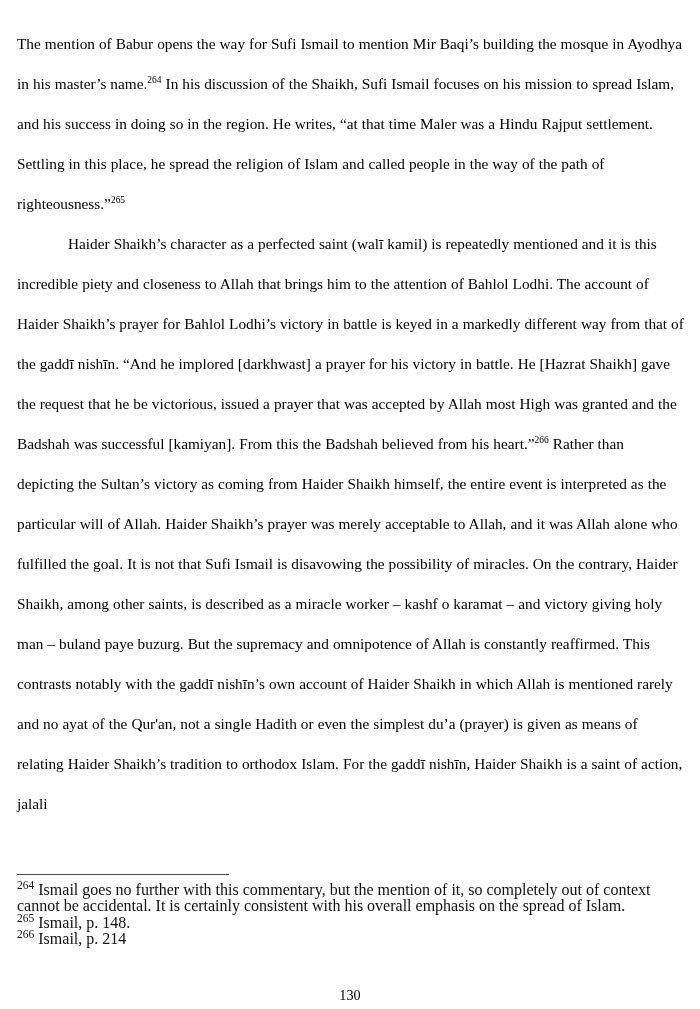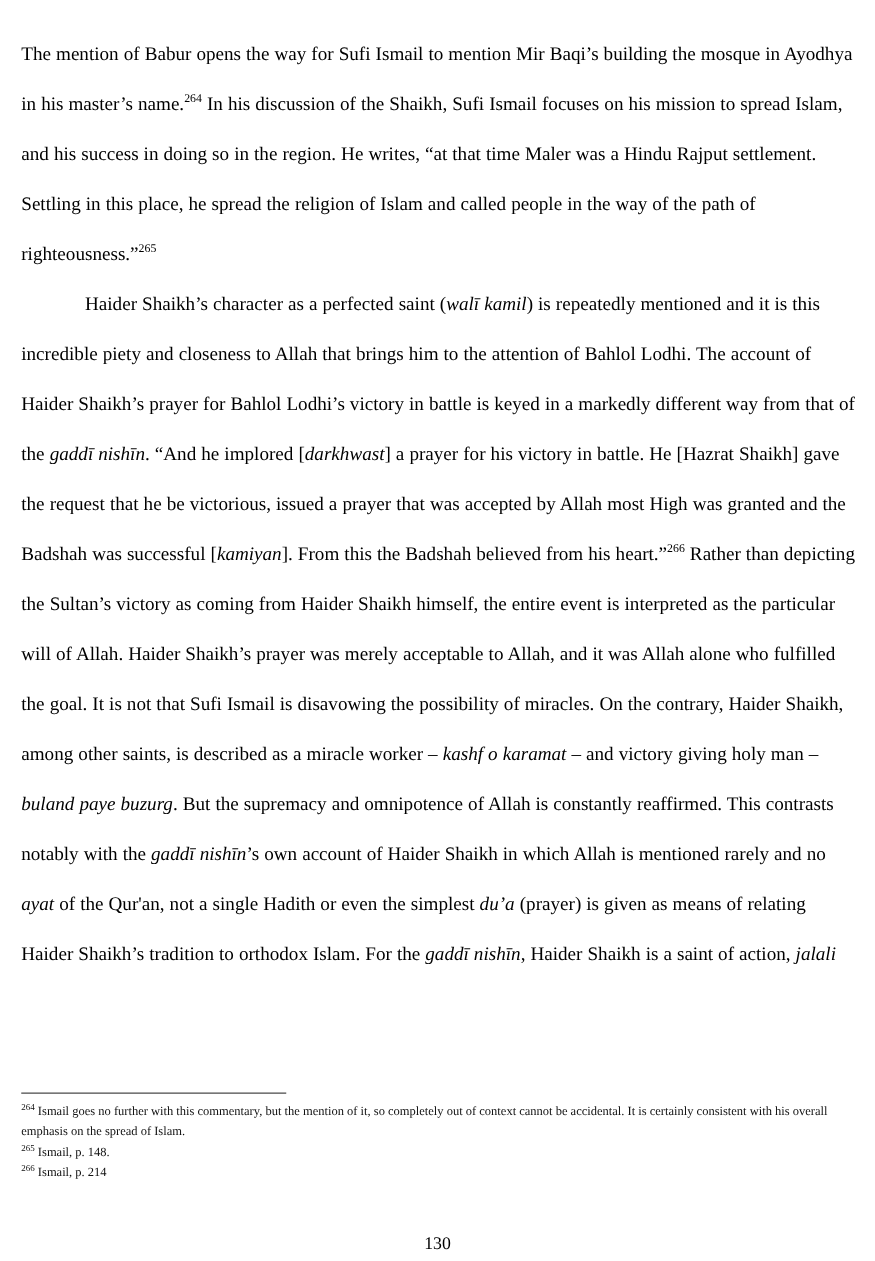--- a/index.html
+++ b/index.html
@@ -40,21 +40,20 @@
   .para {
     margin: 0;
     padding: 0;
   }
 
   .para.indent {
     text-indent: 51px;
   }
 
   .it {
-    font-style: italic;
   }
 
   sup {
     font-size: 0.62em;
     vertical-align: super;
     line-height: 0;
   }
 
   .footnote-area {
     position: absolute;
@@ -64,21 +63,21 @@
   }
 
   .fn-rule {
     width: 212px;
     height: 0;
     border-top: 1.4px solid #4a4a4a;
     margin: 0 0 7px 0;
   }
 
   .footnotes {
-    font-size: 10px;
+    font-size: 16px;
     line-height: 16.4px;
     color: #111111;
     font-family: Liberation Serif, serif;
   }
 
   .fn {
     margin: 0;
     padding: 0;
     text-indent: 0;
   }

